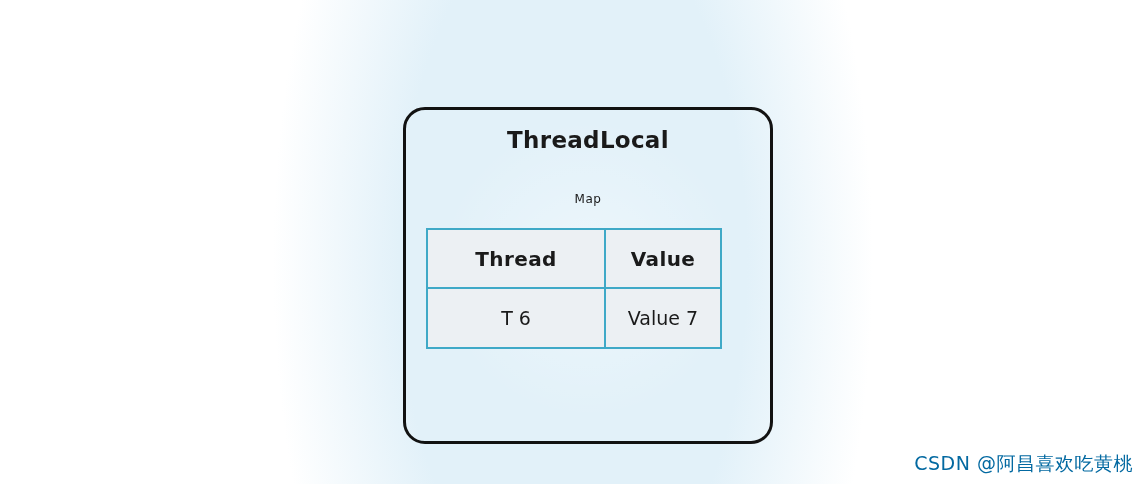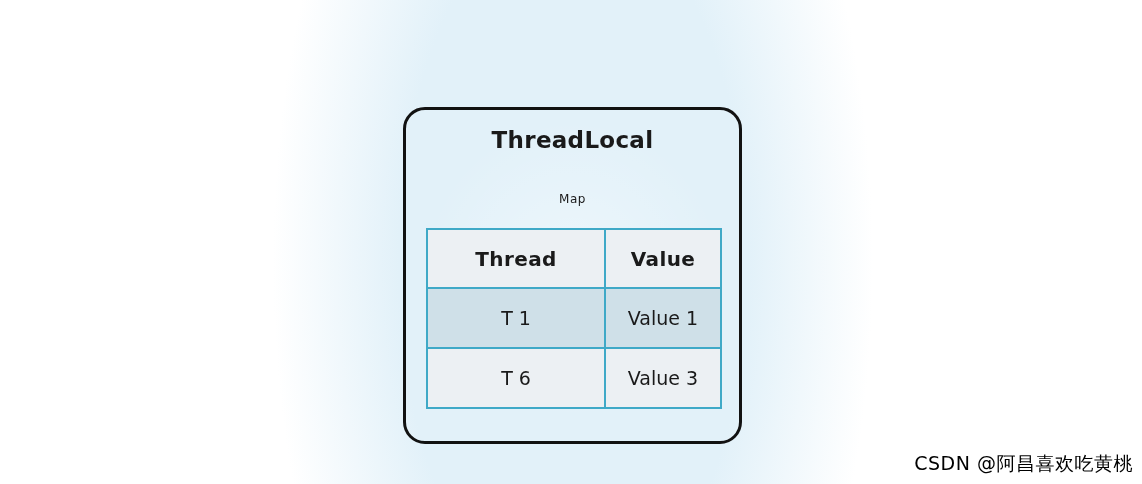--- a/index.html
+++ b/index.html
@@ -20,21 +20,21 @@
   .glow {
     position: absolute;
     left: 0; top: 0; right: 0; bottom: 0;
     background: radial-gradient(ellipse 300px 620px at 573px 262px,
                 #e2f1f9 0%, #e2f1f9 58%, rgba(255,255,255,0) 100%);
   }
   .box {
     position: absolute;
     left: 403px;
     top: 107px;
-    width: 339px;
+    width: 370px;
     height: 337px;
     box-sizing: border-box;
     border: 3px solid #121212;
     border-radius: 22px;
     background: radial-gradient(circle 150px at 50% 48%,
                 rgba(255,255,255,0.38), rgba(255,255,255,0) 100%);
   }
   .box-title {
     position: absolute;
     left: 0;
@@ -84,21 +84,21 @@
     font-weight: normal;
   }
   table.map-table tr.row-highlight td {
     background: #cfe0e8;
   }
   .watermark {
     position: absolute;
     right: 9px;
     bottom: 7px;
     font-size: 19px;
-    color: #000000;
+    color: #0369a1;
     text-shadow: 1px 1px 1px rgba(255,255,255,0.95);
     letter-spacing: 0.5px;
   }
 </style>
 </head>
 <body>
 
 <div class="canvas">
   <div class="glow"></div>
 
@@ -112,26 +112,22 @@
         <col class="col-thread">
         <col class="col-object">
       </colgroup>
       <thead>
         <tr>
           <th>Thread</th>
           <th>Value</th>
         </tr>
       </thead>
       <tbody>
-        <tr class="row-highlight">
-          <td>T 1</td>
-          <td>Value 1</td>
-        </tr>
         <tr>
           <td>T 6</td>
-          <td>Value 3</td>
+          <td>Value 7</td>
         </tr>
       </tbody>
     </table>
   </div>
 
   <div class="watermark">CSDN @阿昌喜欢吃黄桃</div>
 </div>
 
 </body></html>

